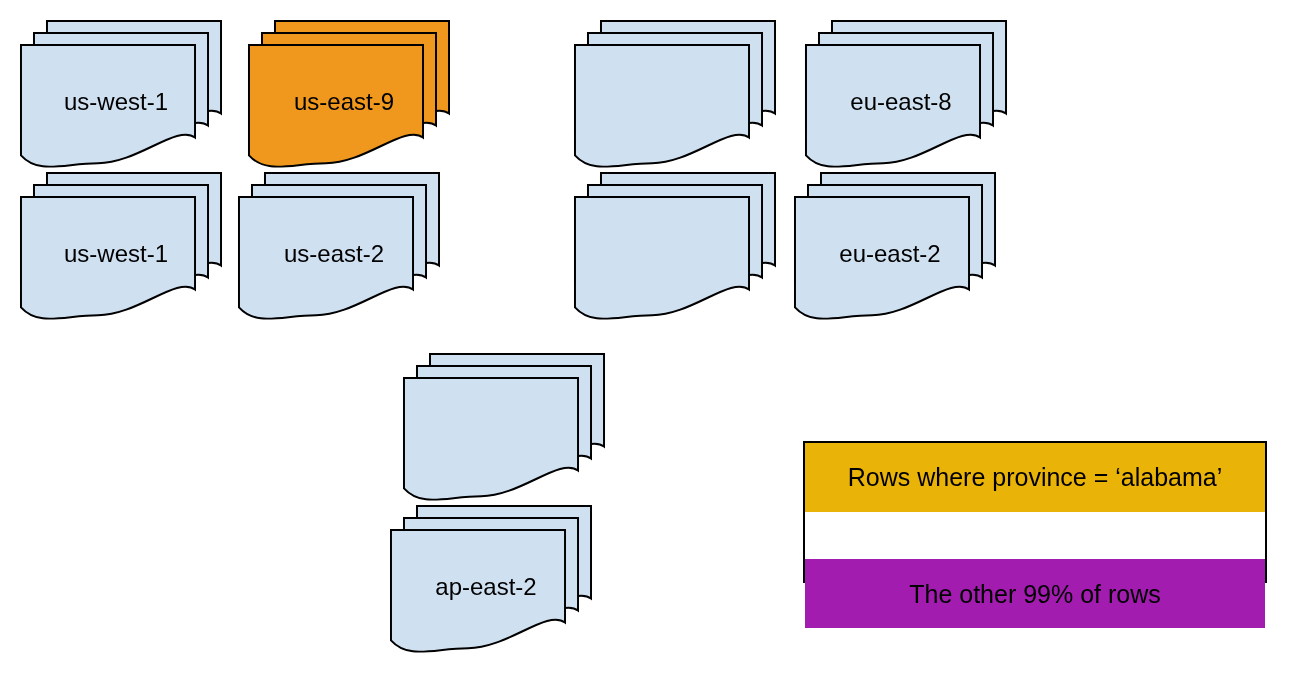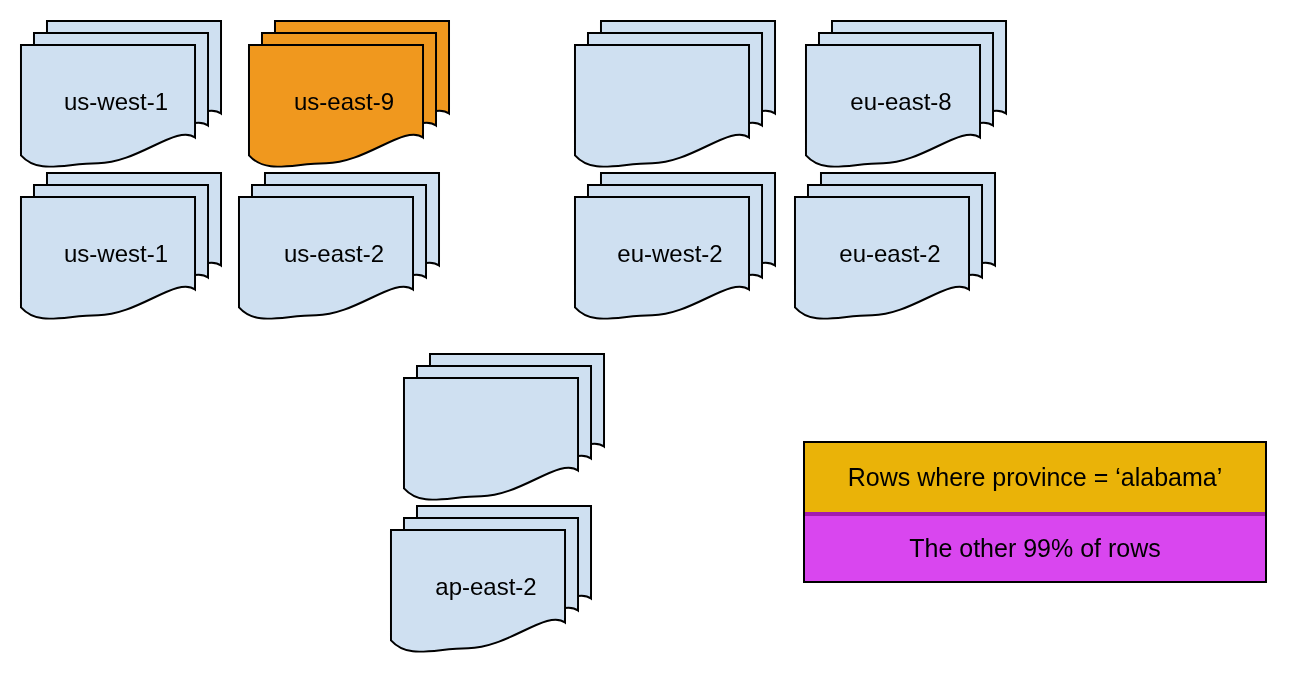--- a/index.html
+++ b/index.html
@@ -70,21 +70,21 @@
   .legend-row {
     height: 69px;
     display: flex;
     align-items: center;
     justify-content: center;
     font-size: 25px;
     color: #000000;
     box-sizing: border-box;
   }
   .legend-row.blue   { background: #eab308; }
-  .legend-row.orange { background: #d946ef; border-top: 4px solid #a21caf; }
+  .legend-row.orange { background: #a21caf; border-top: 1px solid #a21caf; margin-top: 47px; }
 </style>
 </head>
 <body>
 
 <svg width="0" height="0" style="position:absolute" aria-hidden="true">
   <defs>
     <symbol id="docshape" viewBox="0 0 180 136" preserveAspectRatio="none">
       <path d="M2,2 H178 V96 C160,82 120,122 80,122 C46,122 20,134 2,114 Z"></path>
     </symbol>
   </defs>
@@ -172,21 +172,20 @@
   <div class="stack blue pos-eu-west-2">
     <svg class="doc back2" viewBox="0 0 180 136" preserveAspectRatio="none">
         <use href="#docshape"></use>
       </svg>
     <svg class="doc back1" viewBox="0 0 180 136" preserveAspectRatio="none">
         <use href="#docshape"></use>
       </svg>
     <svg class="doc front" viewBox="0 0 180 136" preserveAspectRatio="none">
         <use href="#docshape"></use>
       </svg>
-    <div class="doc-label">eu-west-2</div>
   </div>
 
   <div class="stack blue pos-eu-east-2">
     <svg class="doc back2" viewBox="0 0 180 136" preserveAspectRatio="none">
         <use href="#docshape"></use>
       </svg>
     <svg class="doc back1" viewBox="0 0 180 136" preserveAspectRatio="none">
         <use href="#docshape"></use>
       </svg>
     <svg class="doc front" viewBox="0 0 180 136" preserveAspectRatio="none">

